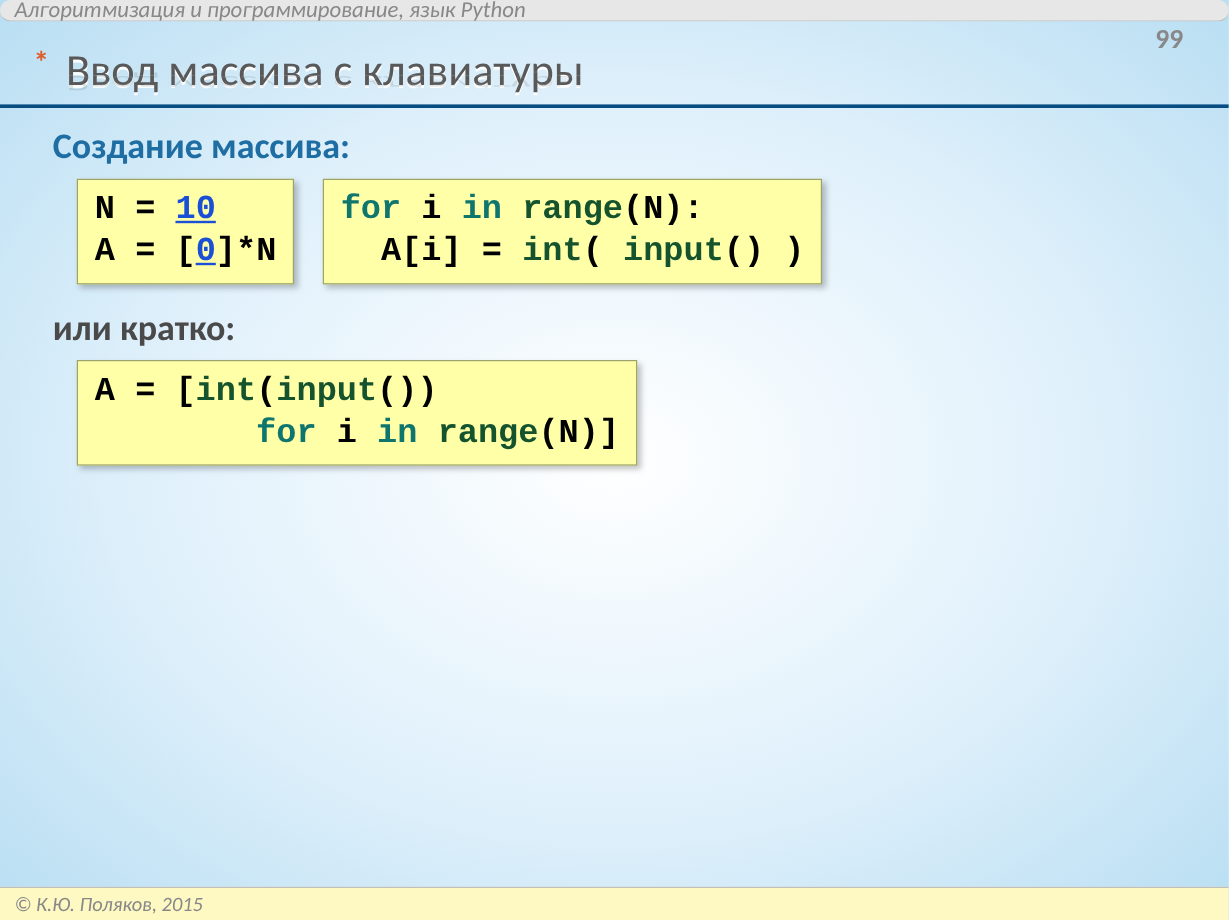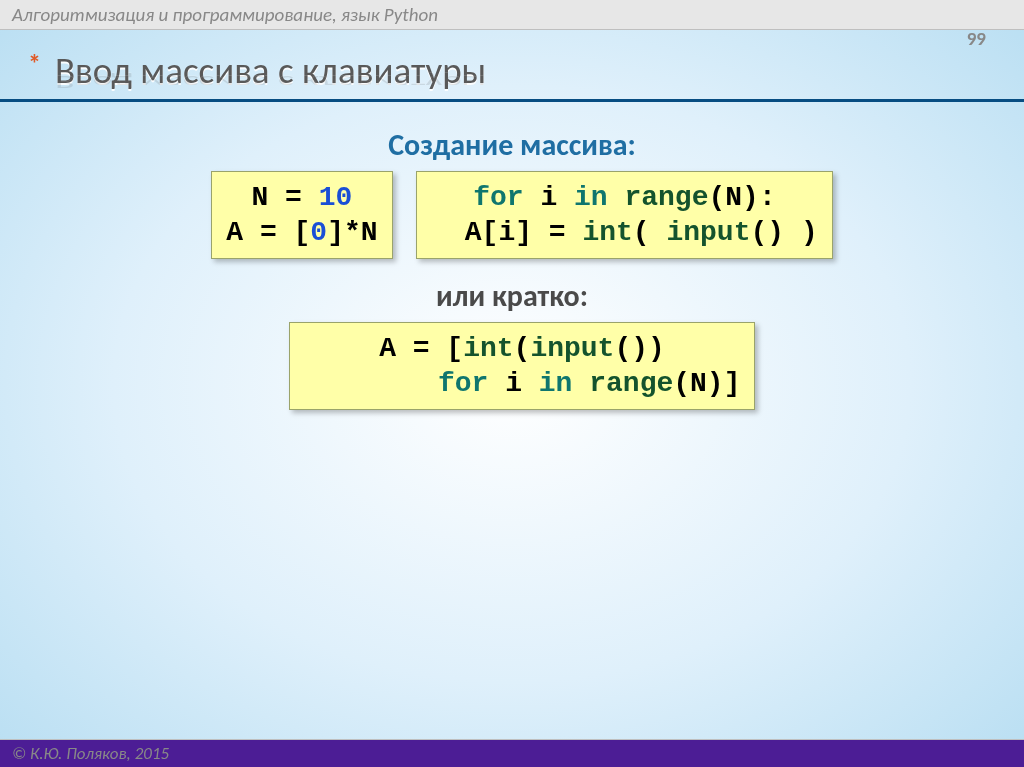--- a/index.html
+++ b/index.html
@@ -5,34 +5,35 @@
   * { margin: 0; padding: 0; box-sizing: border-box; }
   html, body { width: 1024px; height: 767px; font-family: Calibri, Arial, sans-serif; }
   body {
     background: radial-gradient(ellipse at center, #ffffff 0%, #dff0fb 55%, #b8def2 100%);
     position: relative;
     overflow: hidden;
   }
   .header-bar {
     background: #e7e7e7;
     border-bottom: 1px solid #bfbfbf;
-    height: 30px;
+    height: 18px;
     display: flex;
     justify-content: space-between;
     align-items: center;
     padding: 0 12px;
     font-style: italic;
     color: #888888;
     font-size: 19px;
+    border-radius: 15px;
   }
   .page-num {
     font-weight: bold;
     font-style: normal;
     color: #888888;
-    font-size: 19px;
+    font-size: 23px;
     padding-right: 26px;
     margin-top: 48px;
   }
   .title-row {
     margin-top: 18px;
     padding: 0 28px 6px 28px;
     border-bottom: 3px solid #074d82;
     display: flex;
     align-items: baseline;
     gap: 14px;
@@ -58,22 +59,21 @@
     left: 0;
     top: 100%;
     width: 100%;
     color: #595959;
     transform: scaleY(-0.5);
     transform-origin: top;
     opacity: 0.15;
     pointer-events: none;
   }
   .content {
-    padding: 16px 44px 0 44px;
-    text-align: center;
+    padding: 6px 44px 0 44px;
   }
   .subhead {
     color: #1f6ea3;
     font-size: 30px;
     font-weight: bold;
     margin-top: 8px;
   }
   .subhead.muted {
     color: #4a4a4a;
   }
@@ -86,26 +86,26 @@
     font-size: 28px;
     color: #000000;
     padding: 8px 14px;
     margin: 8px 0 10px 20px;
     display: inline-block;
     white-space: pre;
     line-height: 1.25;
   }
   .kw { color: #0f766e; }
   .fn { color: #14532d; }
-  .num { color: #1a4fd6; }
+  .num { color: #1a4fd6; text-decoration: underline; }
   .footer-bar {
     position: absolute;
     left: 0; right: 0; bottom: 0;
     height: 28px;
-    background: #4c1d95;
+    background: #fef9c3;
     border-top: 1px solid #bfbfbf;
     display: flex;
     justify-content: space-between;
     align-items: center;
     padding: 0 12px;
     font-style: italic;
     color: #888888;
     font-size: 17px;
   }
 </style>

